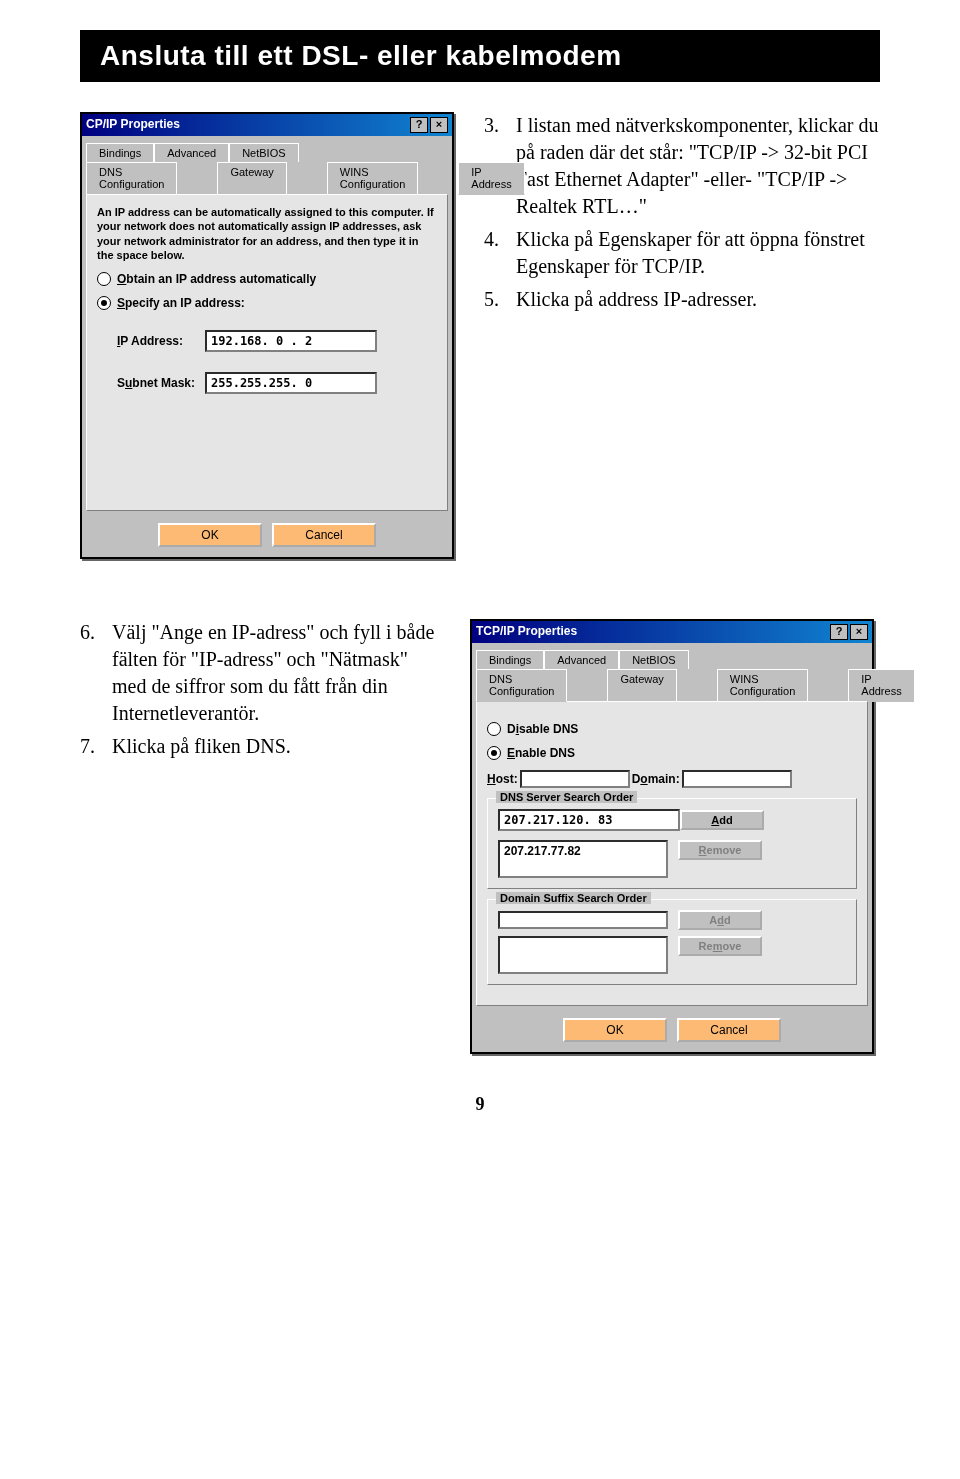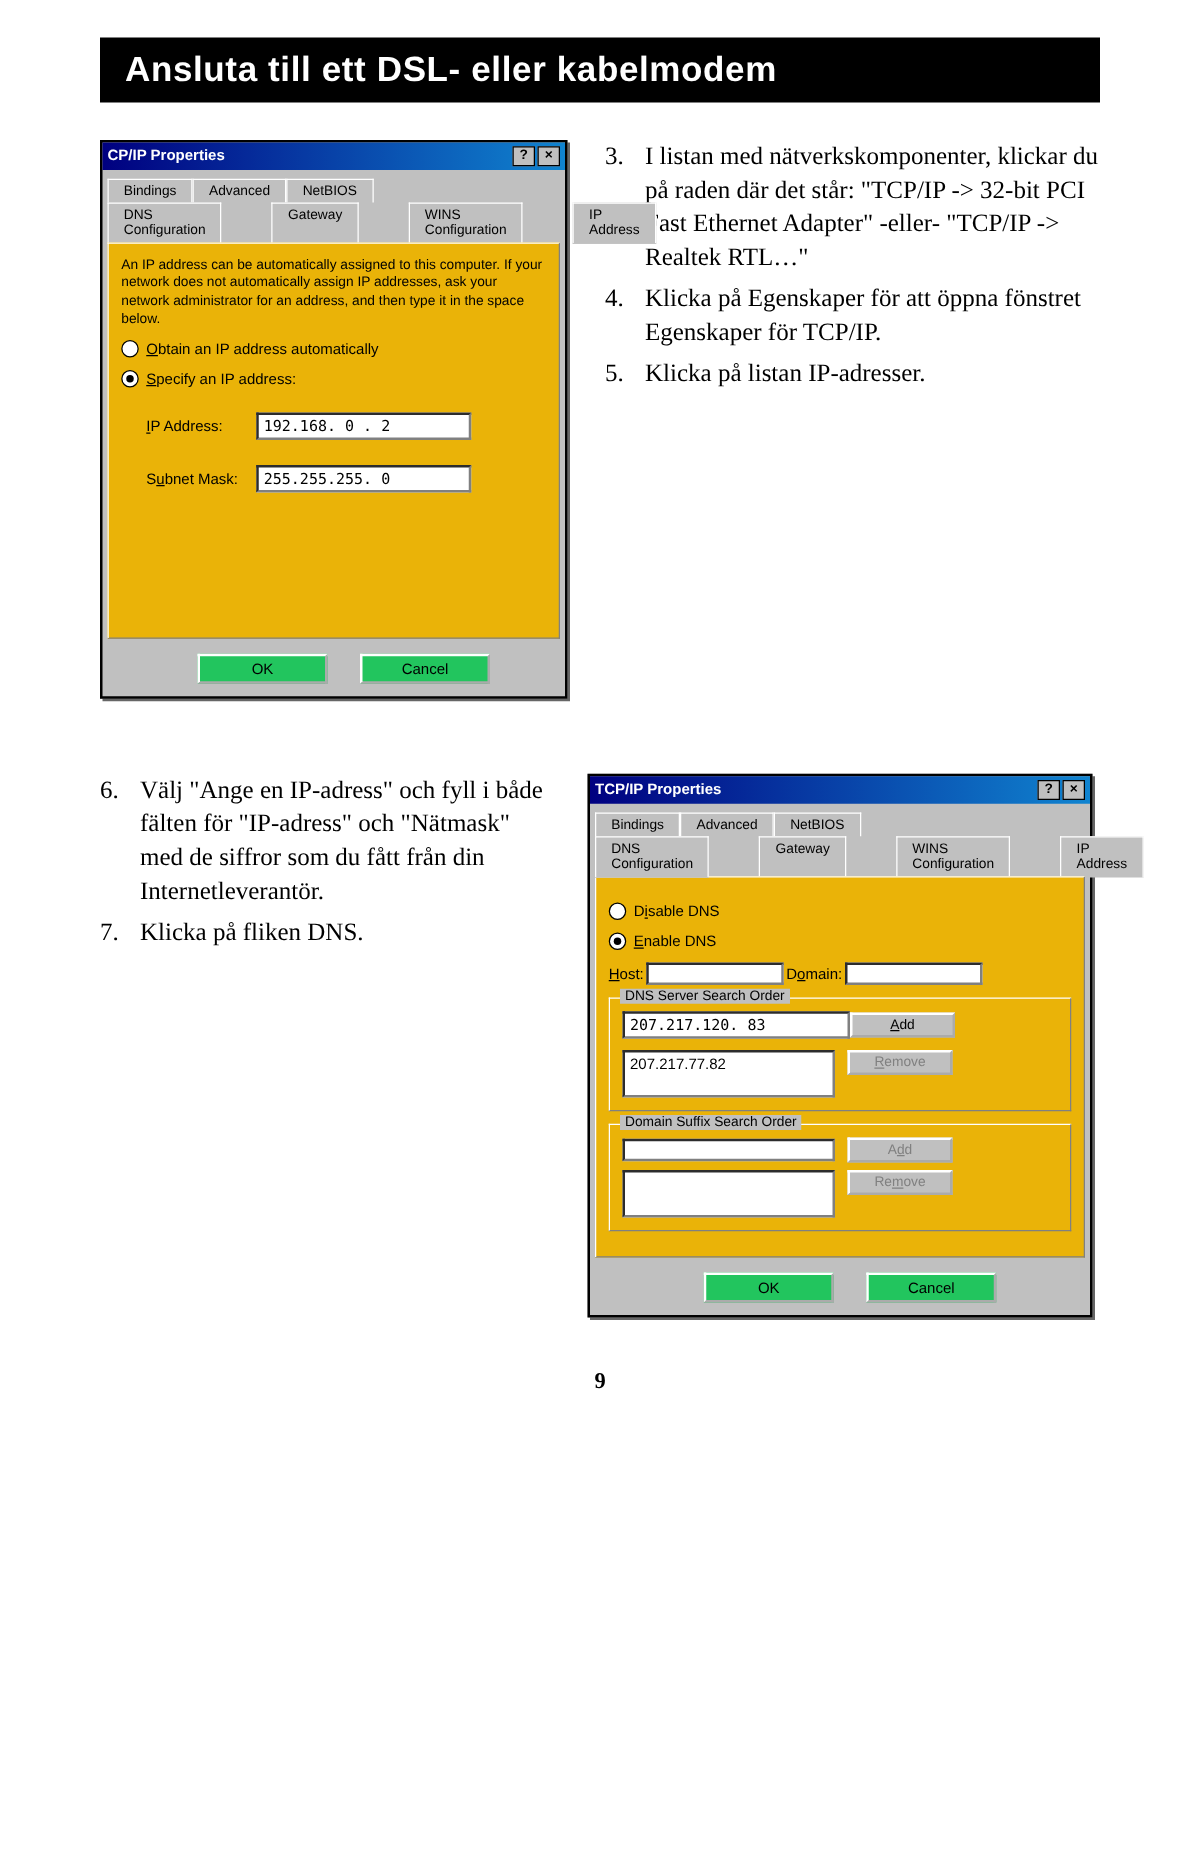--- a/index.html
+++ b/index.html
@@ -88,22 +88,23 @@
     z-index: 2;
     border-bottom: 1px solid #c0c0c0;
     padding-bottom: 4px;
   }
   .tab-body {
     border: 1px solid #fff;
     border-right: 1px solid #808080;
     border-bottom: 1px solid #808080;
     margin: 0 4px 4px 4px;
     padding: 10px;
-    background: #eab308;
+    background: #e5e5e5;
     position: relative;
+    font-weight: bold;
   }
   .help-text {
     font-size: 11px;
     line-height: 1.3;
   }
   .radio-row {
     display: flex;
     align-items: center;
     gap: 6px;
     margin: 10px 0 4px 0;
@@ -131,27 +132,26 @@
     font-size: 12px;
     min-width: 160px;
   }
   .btn-row {
     display: flex;
     justify-content: center;
     gap: 10px;
     padding: 8px 0 10px 0;
   }
   .btn {
-    background: #22c55e;
+    background: #fdba74;
     border: 2px outset #fff;
     padding: 3px 20px;
     font-size: 12px;
     min-width: 60px;
     text-align: center;
-    margin-left: 16px;
   }
   .instructions {
     font-size: 20px;
     line-height: 1.35;
     flex: 1;
   }
   .instructions .item { display: flex; gap: 10px; margin-bottom: 6px; }
   .instructions .num { min-width: 22px; }
   .u { text-decoration: underline; }
   .groupbox {
@@ -258,21 +258,21 @@
       <div class="item">
           <span class="num">3.</span>
           <span>I listan med nätverkskomponenter, klickar du på raden där det står: "TCP/IP -&gt; 32-bit PCI Fast Ethernet Adapter" -eller- "TCP/IP -&gt; Realtek RTL…"</span>
         </div>
       <div class="item">
           <span class="num">4.</span>
           <span>Klicka på Egenskaper för att öppna fönstret Egenskaper för TCP/IP.</span>
         </div>
       <div class="item">
           <span class="num">5.</span>
-          <span>Klicka på listan IP-adresser.</span>
+          <span>Klicka på address IP-adresser.</span>
         </div>
     </div>
   </div>
 
   <div class="row" style="margin-top:60px">
 
     <div class="instructions" style="max-width:360px">
       <div class="item">
           <span class="num">6.</span>
           <span>Välj "Ange en IP-adress" och fyll i både fälten för "IP-adress" och "Nätmask" med de siffror som du fått från din Internetleverantör.</span>

